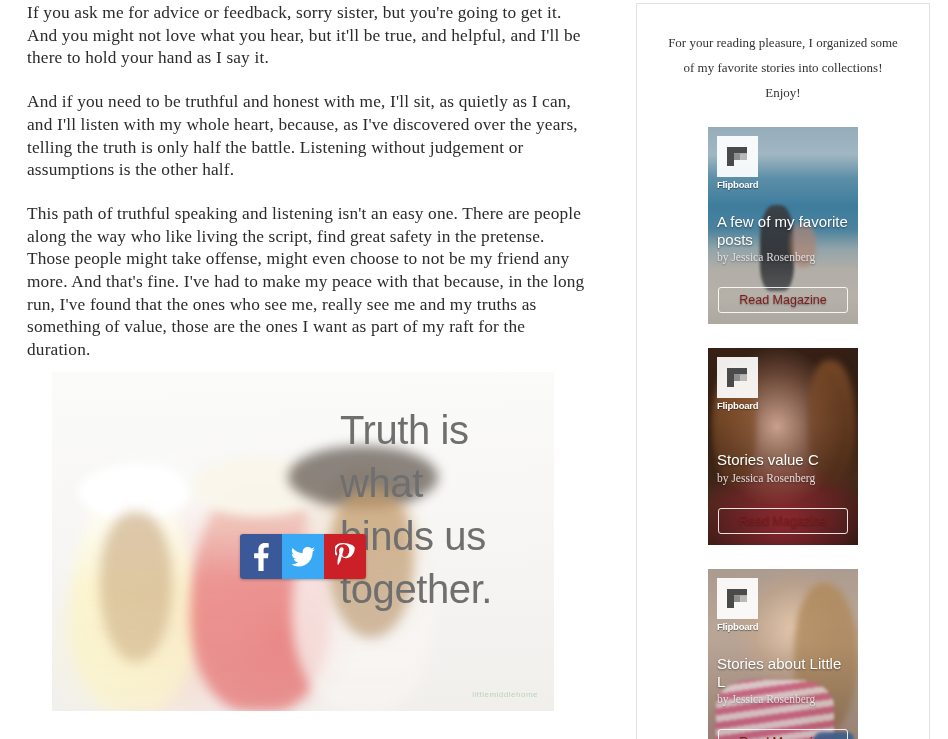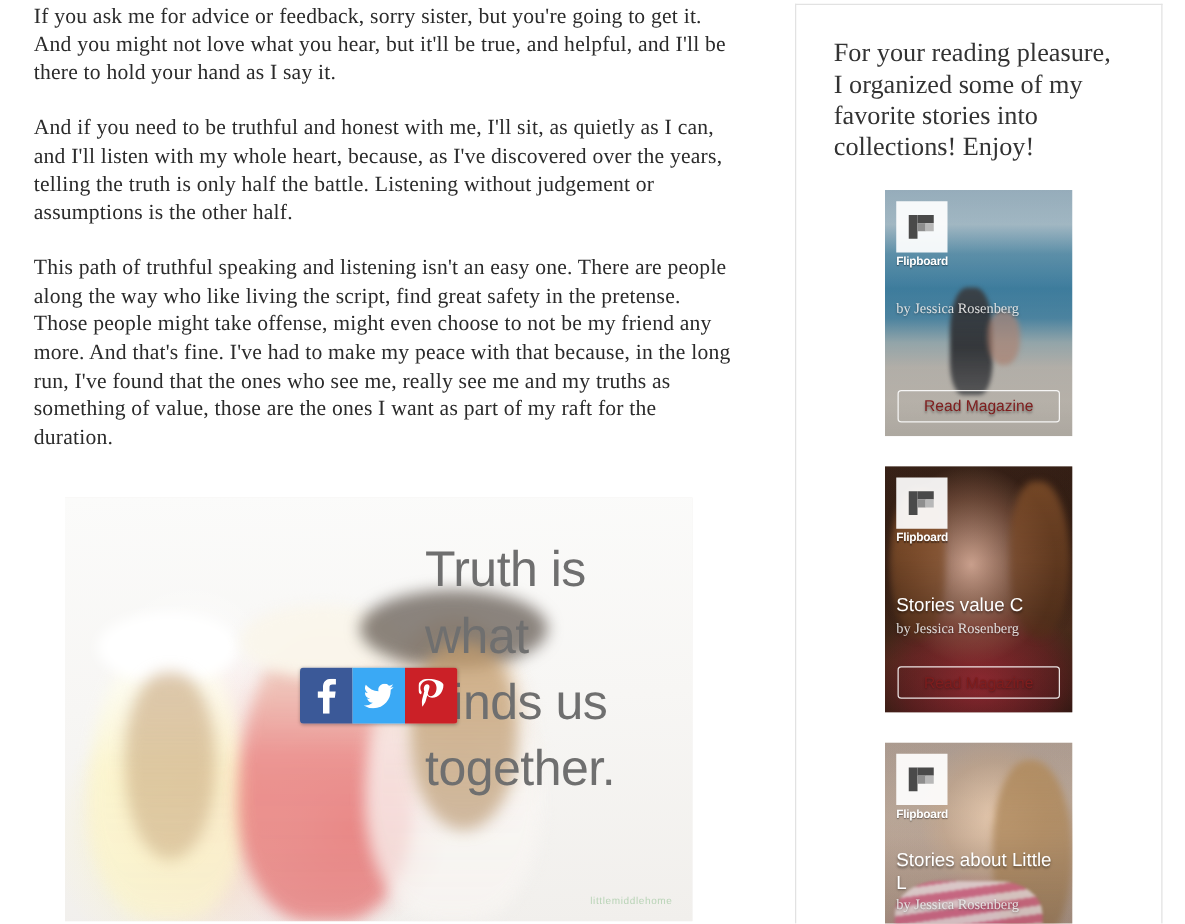--- a/index.html
+++ b/index.html
@@ -39,21 +39,21 @@
     margin-bottom: 21px;
     letter-spacing: 0.01em;
     text-rendering: optimizeLegibility;
   }
   .para:first-child { margin-top: 2px; }
 
   
   #quote-figure {
     position: absolute;
     left: 52px;
-    top: 398px;
+    top: 372px;
     width: 502px;
     height: 339px;
     overflow: hidden;
     background: #f2f0ee;
   }
 
   
   .photo-bg {
     position: absolute;
     inset: 0;
@@ -143,24 +143,24 @@
     height: 736px;
     background: #ffffff;
     border: 1px solid #e2e2e2;
     border-bottom: none;
     overflow: hidden;
     padding: 0 12px;
   }
 
   #sidebar-intro {
     font-family: "Liberation Serif", serif;
-    font-size: 21px;
+    font-size: 13px;
     line-height: 25px;
     color: #333333;
-    text-align: left;
+    text-align: center;
     padding: 26px 18px 0 18px;
   }
 
   .magazine-card {
     position: relative;
     width: 150px;
     height: 197px;
     margin: 0 auto 24px auto;
     overflow: hidden;
     cursor: pointer;
@@ -373,20 +373,21 @@
           <svg width="25" height="25" viewBox="0 0 25 25" aria-hidden="true">
             <rect x="2" y="3" width="7" height="19" fill="#4a4a4a"></rect>
             <rect x="9" y="3" width="13" height="6.5" fill="#4a4a4a"></rect>
             <rect x="9" y="9.5" width="6.5" height="6.5" fill="#8e8e8e"></rect>
             <rect x="15.5" y="9.5" width="6.5" height="6.5" fill="#b8b8b8"></rect>
           </svg>
         </div>
         <div class="flipboard-word">Flipboard</div>
       </div>
       <div class="card-body">
+        <div class="card-title">A few of my favorite posts</div>
         <div class="card-byline">by Jessica Rosenberg</div>
       </div>
       <div class="read-btn">Read Magazine</div>
     </div>
 
     <div class="magazine-card card-2">
       <div class="card-photo photo-girlc">
         <div class="girlc-hair-l"></div>
         <div class="girlc-hair-r"></div>
       </div>

